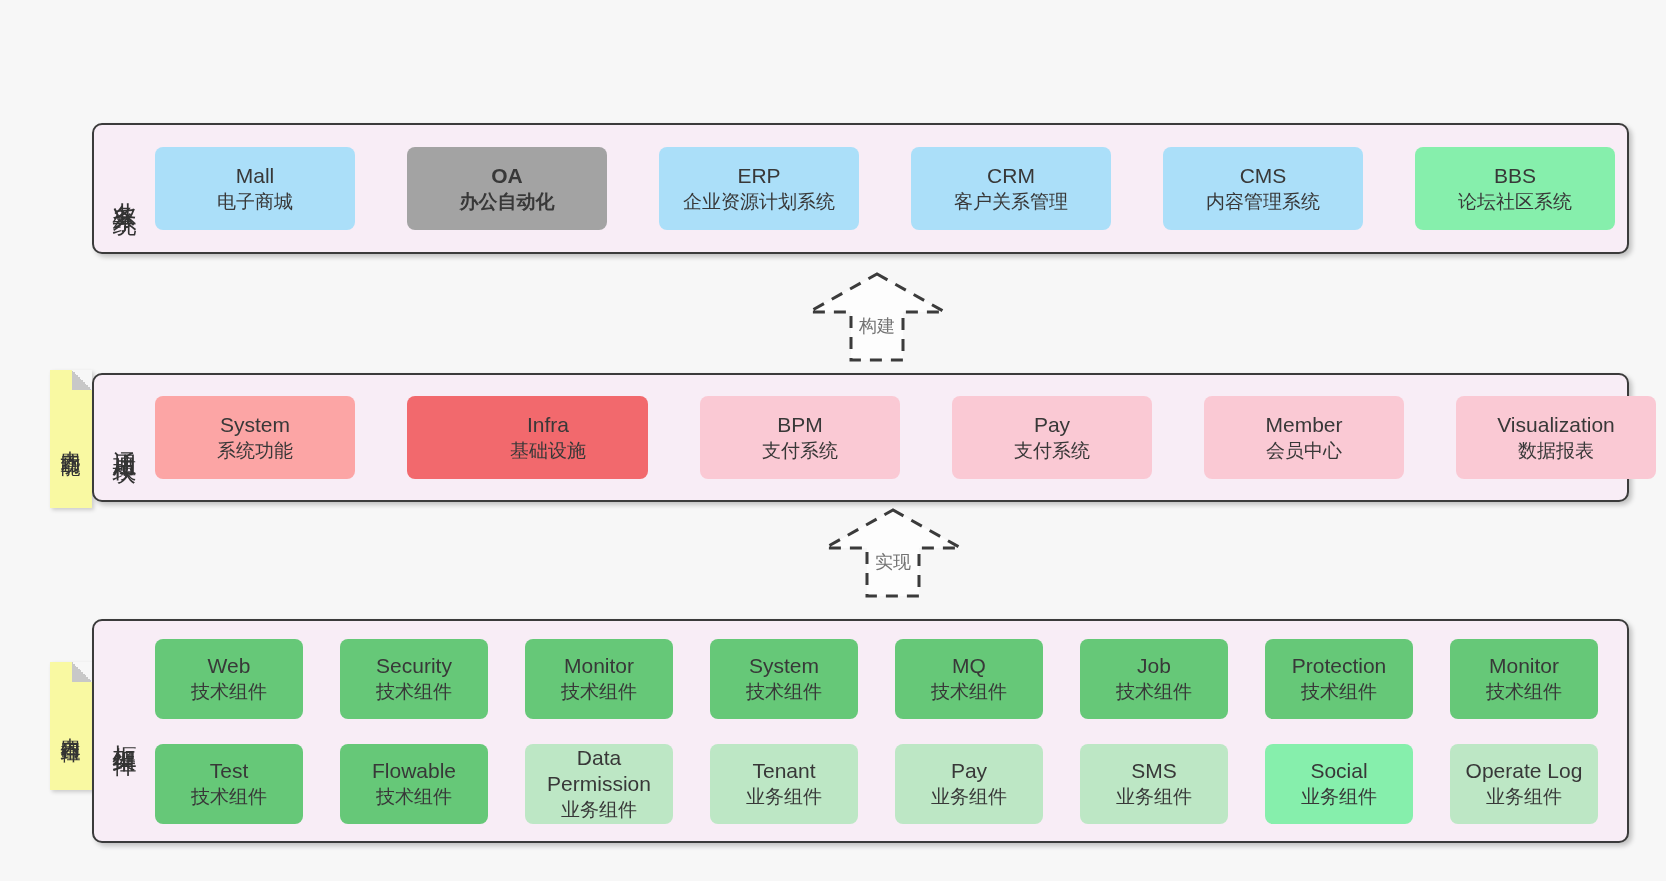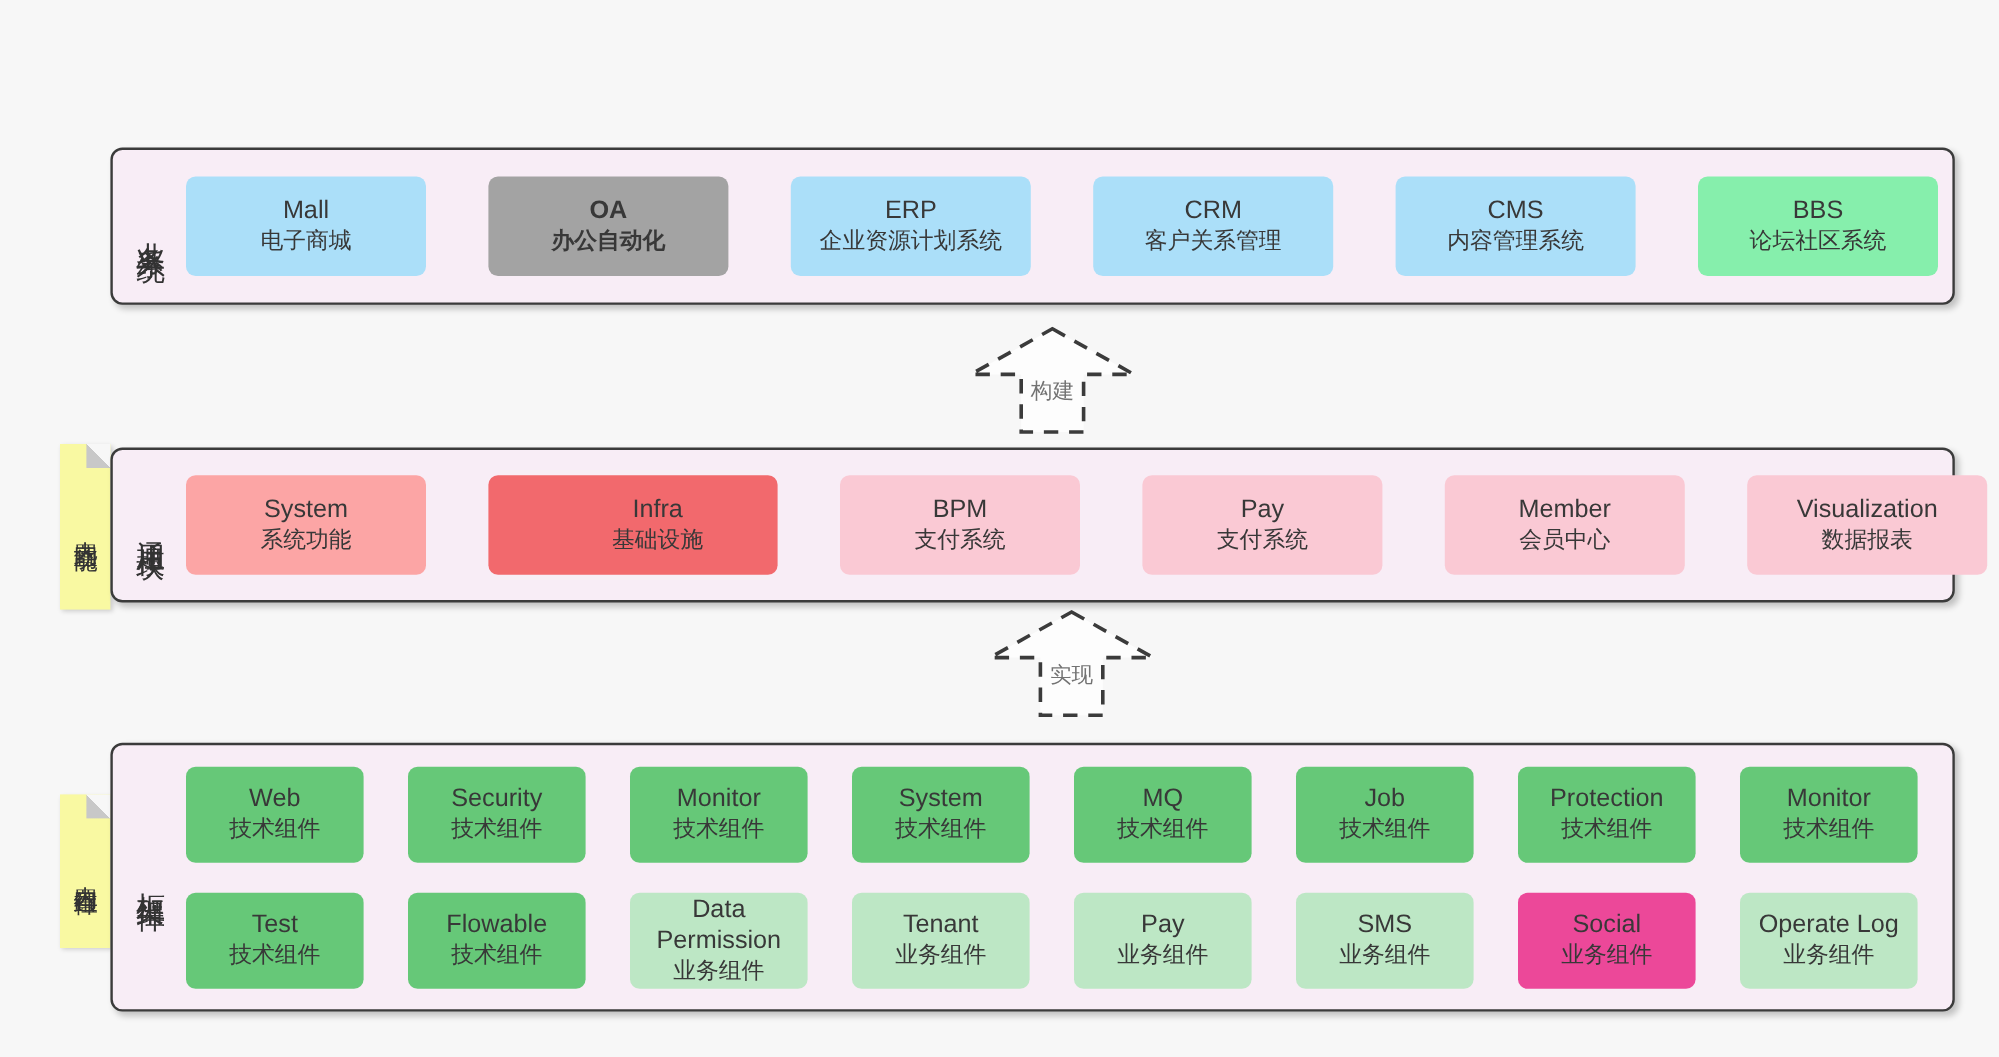--- a/index.html
+++ b/index.html
@@ -210,21 +210,21 @@
             <div class="zh">业务组件</div>
           </div>
           <div class="node" style="background: rgb(189, 231, 197);">
             <div class="en">Pay</div>
             <div class="zh">业务组件</div>
           </div>
           <div class="node" style="background: rgb(189, 231, 197);">
             <div class="en">SMS</div>
             <div class="zh">业务组件</div>
           </div>
-          <div class="node" style="background: #ec4899;">
+          <div class="node" style="background: #86efac;">
             <div class="en">Social</div>
             <div class="zh">业务组件</div>
           </div>
           <div class="node" style="background: rgb(189, 231, 197);">
             <div class="en">Operate Log</div>
             <div class="zh">业务组件</div>
           </div>
         </div>
     </div>
   </div>

